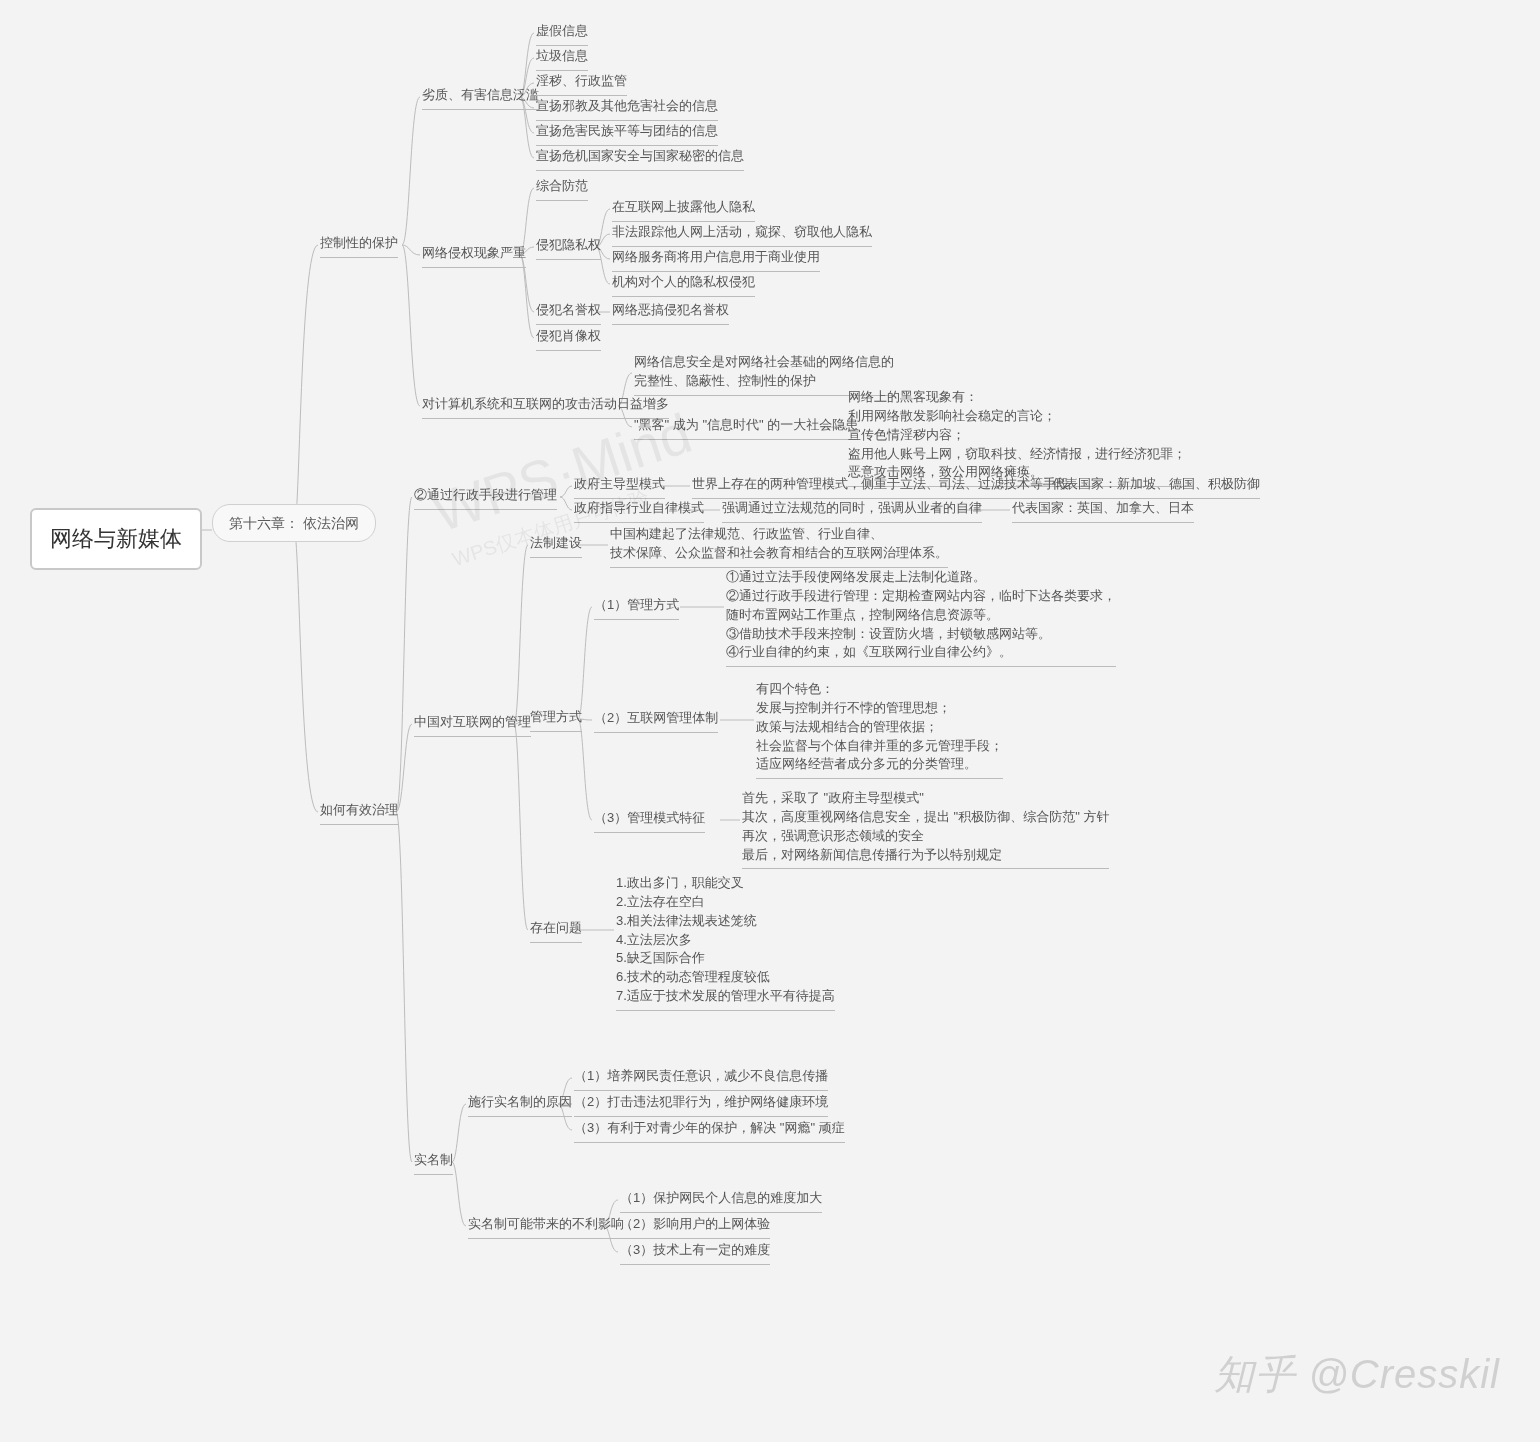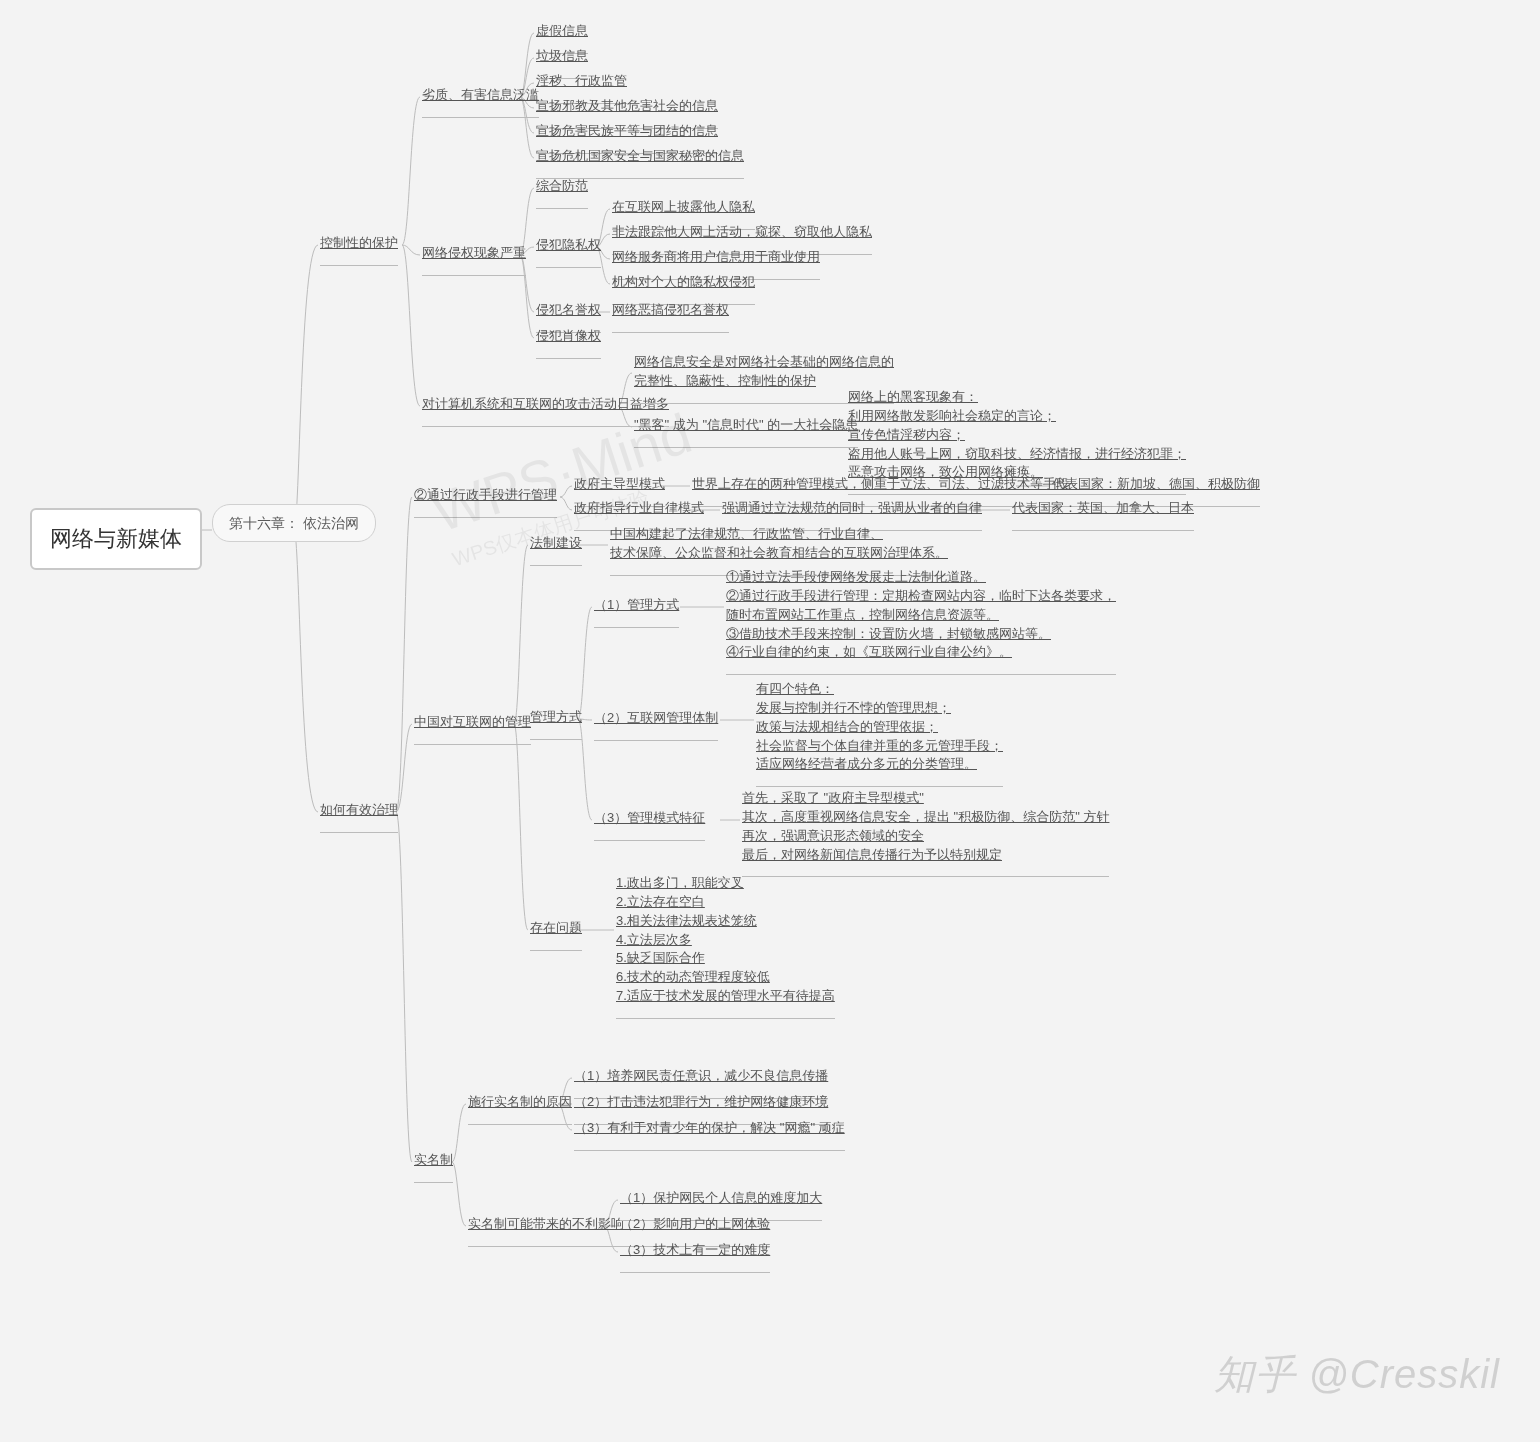--- a/index.html
+++ b/index.html
@@ -58,24 +58,23 @@
     padding: 8px 16px;
     font-size: 14px;
     text-align: center;
     line-height: 1.45;
     color: #5a5a5a;
   }
   .node {
     position: absolute;
     white-space: nowrap;
     color: #555;
-    padding-bottom: 12px;
+    padding-bottom: 4px;
     border-bottom: 1px solid #bbb;
     line-height: 1.45;
-    text-decoration: underline;
   }
   .node.multi {
     white-space: pre-line;
   }
   svg.connectors {
     position: absolute;
     left: 0;
     top: 0;
     z-index: 0;
     pointer-events: none;

